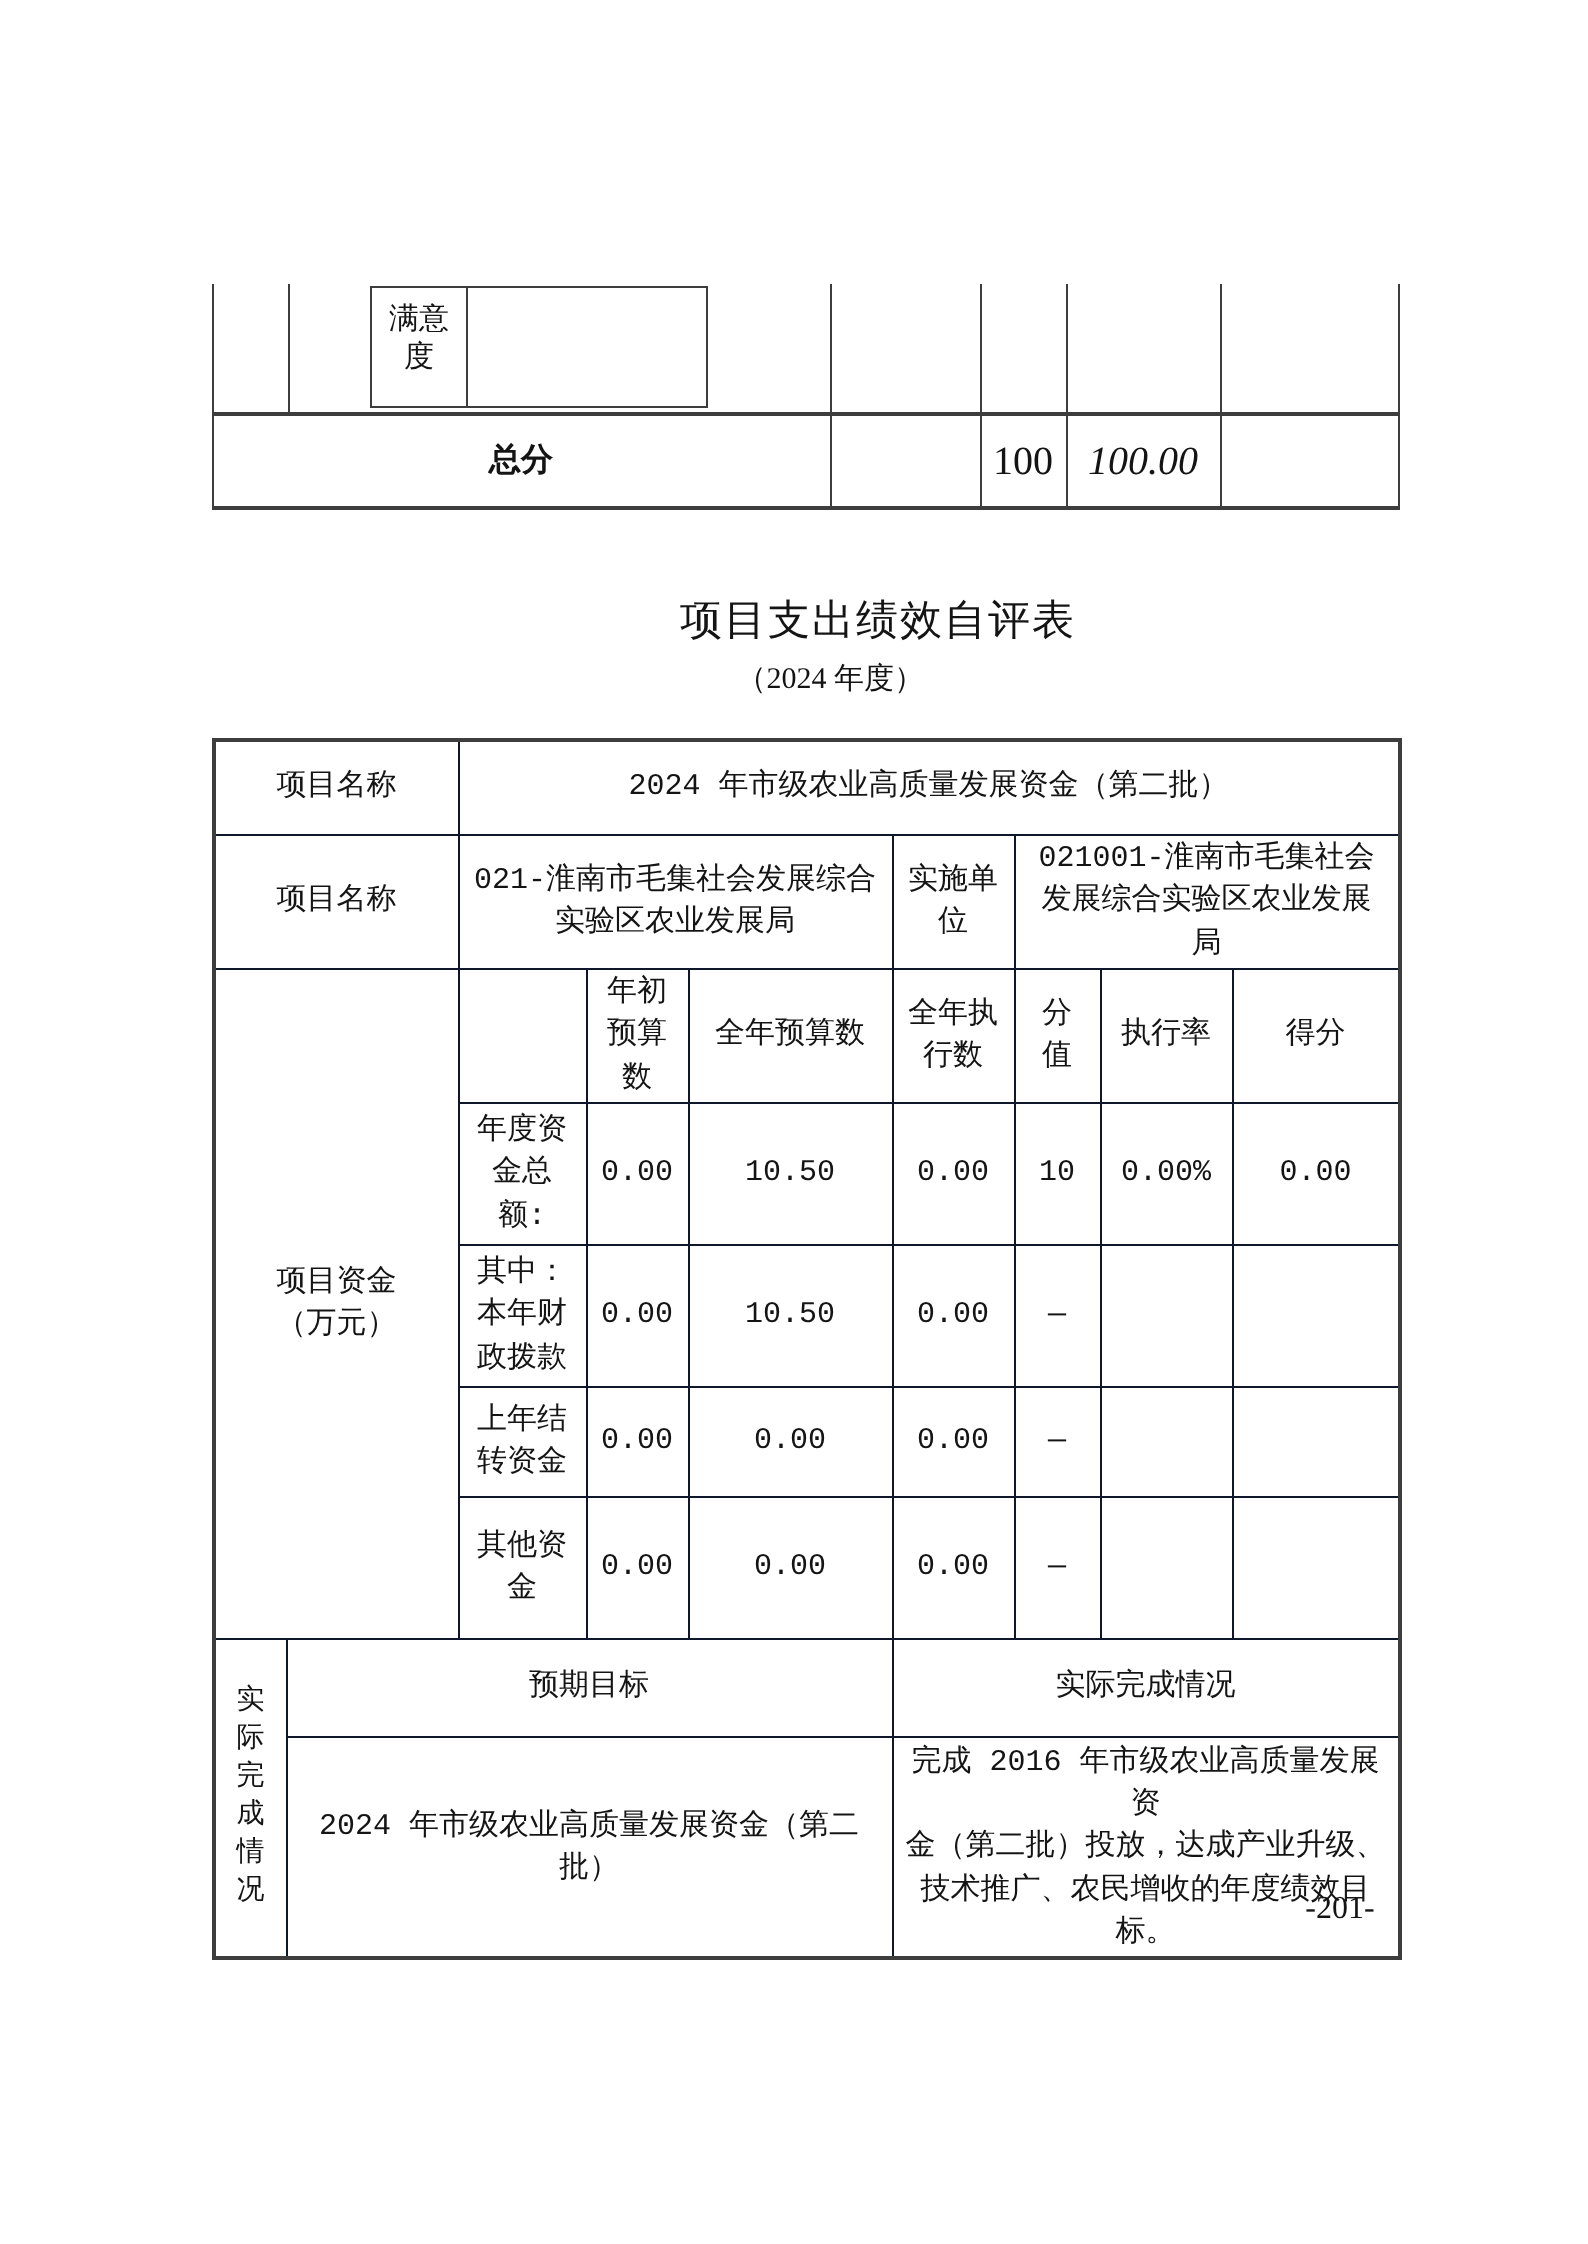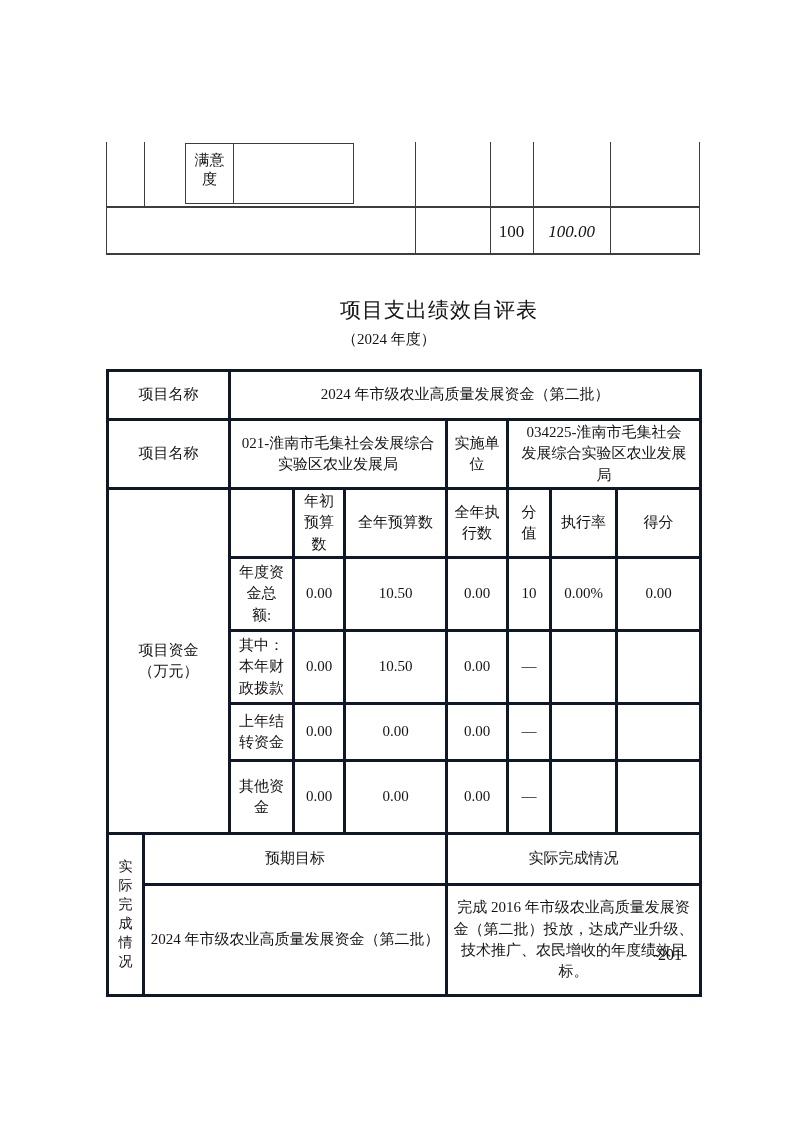--- a/index.html
+++ b/index.html
@@ -8,39 +8,39 @@
     font-family:"Liberation Serif","DejaVu Serif",serif; color:#141414;
     overflow:hidden;
   }
   .line { position:absolute; background:#3d3d3d; }
   .ttext { position:absolute; text-align:center; font-size:15px; line-height:19px; white-space:pre-line; }
   .vstack { word-break:break-all; margin:0 auto; }
 
   
   .doc-title { position:absolute; left:340px; top:296px; width:206px; 
                font-size:21px; letter-spacing:1px; }
-  .doc-subtitle { position:absolute; left:342px; top:330px; width:120px; text-align:left; font-size:15px; }
+  .doc-subtitle { position:absolute; left:342px; top:330px; width:120px; text-align:right; font-size:15px; }
 
   
   table.main { position:absolute; left:106px; top:369px; width:594px;
                border-collapse:collapse; table-layout:fixed;
                border:2px solid #3d3d3d; }
-  table.main td { border:3px solid #0f172a; text-align:center; vertical-align:middle;
+  table.main td { border:1px solid #0f172a; text-align:center; vertical-align:middle;
                   font-size:15px; line-height:1.42; padding:1px 2px;
-                  white-space:pre-line; word-break:break-all; overflow:hidden; }
+                  white-space:pre-line; word-break:break-all; overflow:hidden;font-family:Liberation Mono, monospace; }
   td.goal-actual { line-height:1.7; }
   td.vlabel div.vstack { width:15px; font-size:14px; line-height:19px; }
   .r1 td{ height:44px; } .r2 td{ height:64px; } .r3 td{ height:63px; }
   .r4 td{ height:68px; } .r5 td{ height:68px; } .r6 td{ height:52px; }
   .r7 td{ height:68px; } .r8 td{ height:46px; } .r9 td{ height:106px; }
 
   
   .top-table { position:absolute; left:106px; top:142px; width:594px; height:113px; }
   .total-label { font-weight:bold; font-size:16px; }
-  .num { font-size:17px; }
+  .num { font-size:20px; }
   .page-number { position:absolute; left:635px; top:946px; width:70px; text-align:center; font-size:16px; }
 </style>
 </head>
 <body>
 
 <div class="page">
 
   <div class="top-table">
 
     <div class="line" style="left:0;   top:0; width:1px; height:113px;"></div>
@@ -56,20 +56,21 @@
     <div class="line" style="left:384px;top:0; width:1px; height:113px;"></div>
     <div class="line" style="left:427px;top:0; width:1px; height:113px;"></div>
     <div class="line" style="left:504px;top:0; width:1px; height:113px;"></div>
     <div class="line" style="left:593px;top:0; width:1px; height:113px;"></div>
 
     <div class="line" style="left:0; top:64px;  width:594px; height:2px;"></div>
     <div class="line" style="left:0; top:111px; width:594px; height:2px;"></div>
 
     <div class="ttext" style="left:80px; top:9px; width:47px;">满意
 度</div>
+    <div class="ttext total-label" style="left:0; top:79px; width:309px;">总分</div>
     <div class="ttext num" style="left:384px; top:80px; width:43px;">100</div>
     <div class="ttext num" style="left:427px; top:80px; width:77px;font-style:italic;">100.00</div>
   </div>
 
   <div class="doc-title">项目支出绩效自评表</div>
   <div class="doc-subtitle">（2024 年度）</div>
 
   <table class="main">
     <colgroup>
       <col style="width:36px">
@@ -86,21 +87,21 @@
         <tr class="r1">
       <td colspan="2">项目名称</td>
       <td colspan="7">2024 年市级农业高质量发展资金（第二批）</td>
     </tr>
     <tr class="r2">
       <td colspan="2">项目名称</td>
       <td colspan="3">021-淮南市毛集社会发展综合
 实验区农业发展局</td>
       <td>实施单
 位</td>
-      <td colspan="3">034225-淮南市毛集社会
+      <td colspan="3">021001-淮南市毛集社会
 发展综合实验区农业发展
 局</td>
     </tr>
     <tr class="r3">
       <td colspan="2" rowspan="5">项目资金
 （万元）</td>
       <td></td>
       <td>年初
 预算
 数</td>

